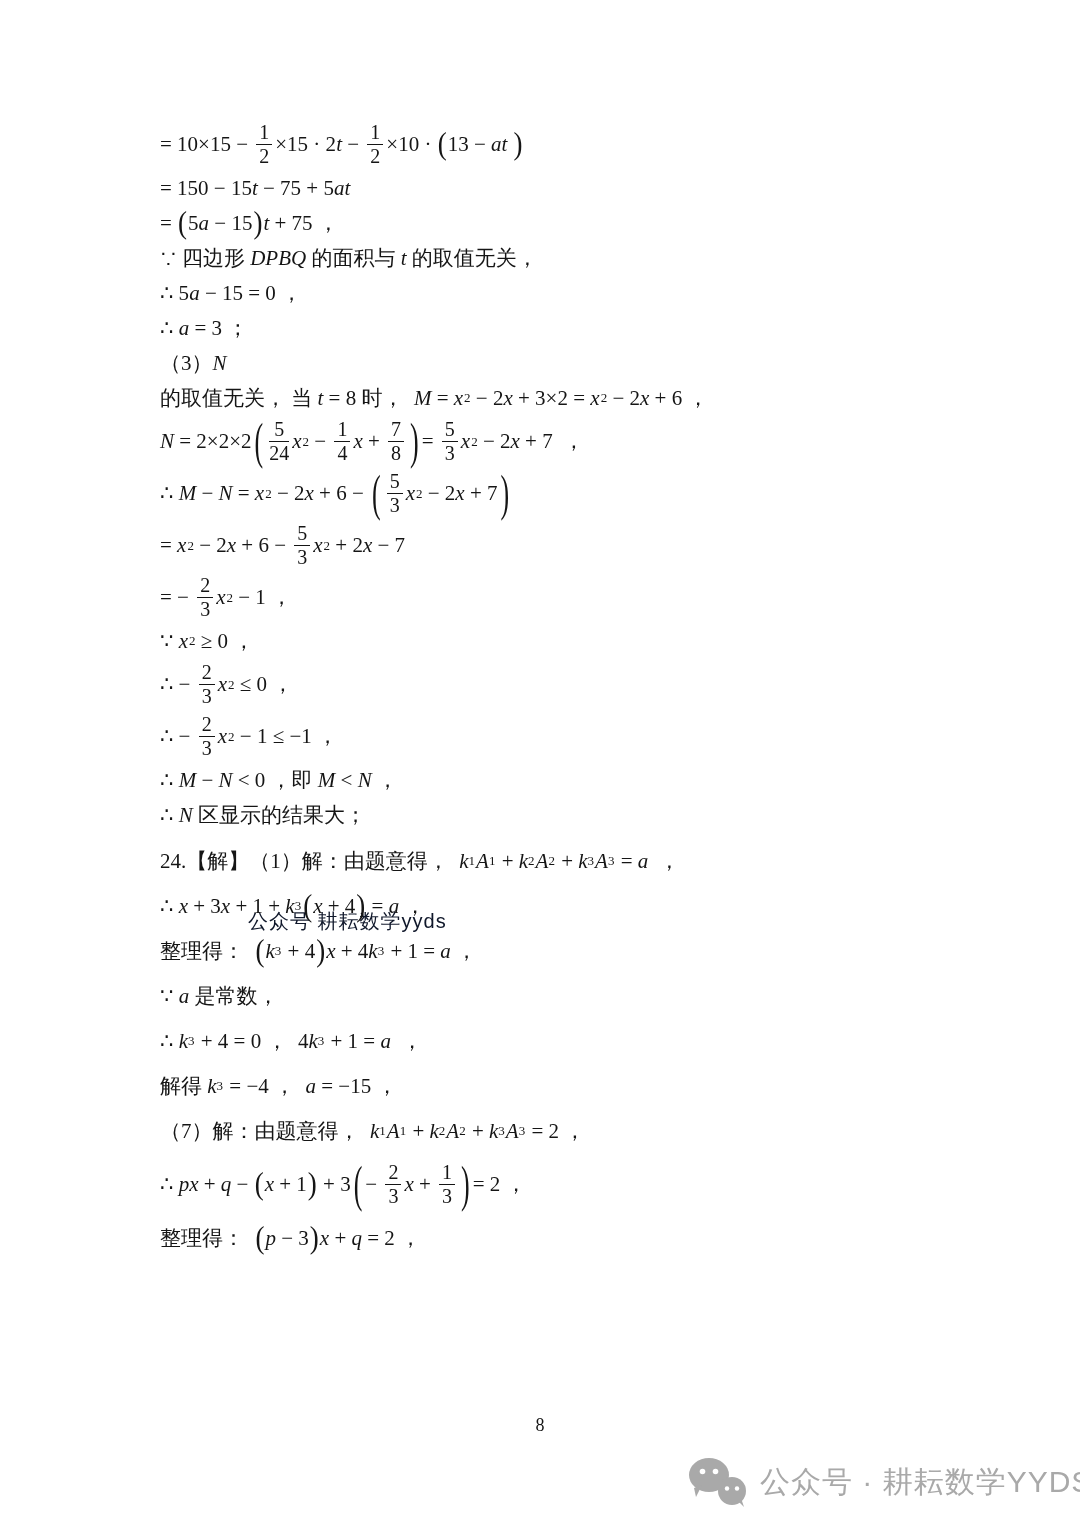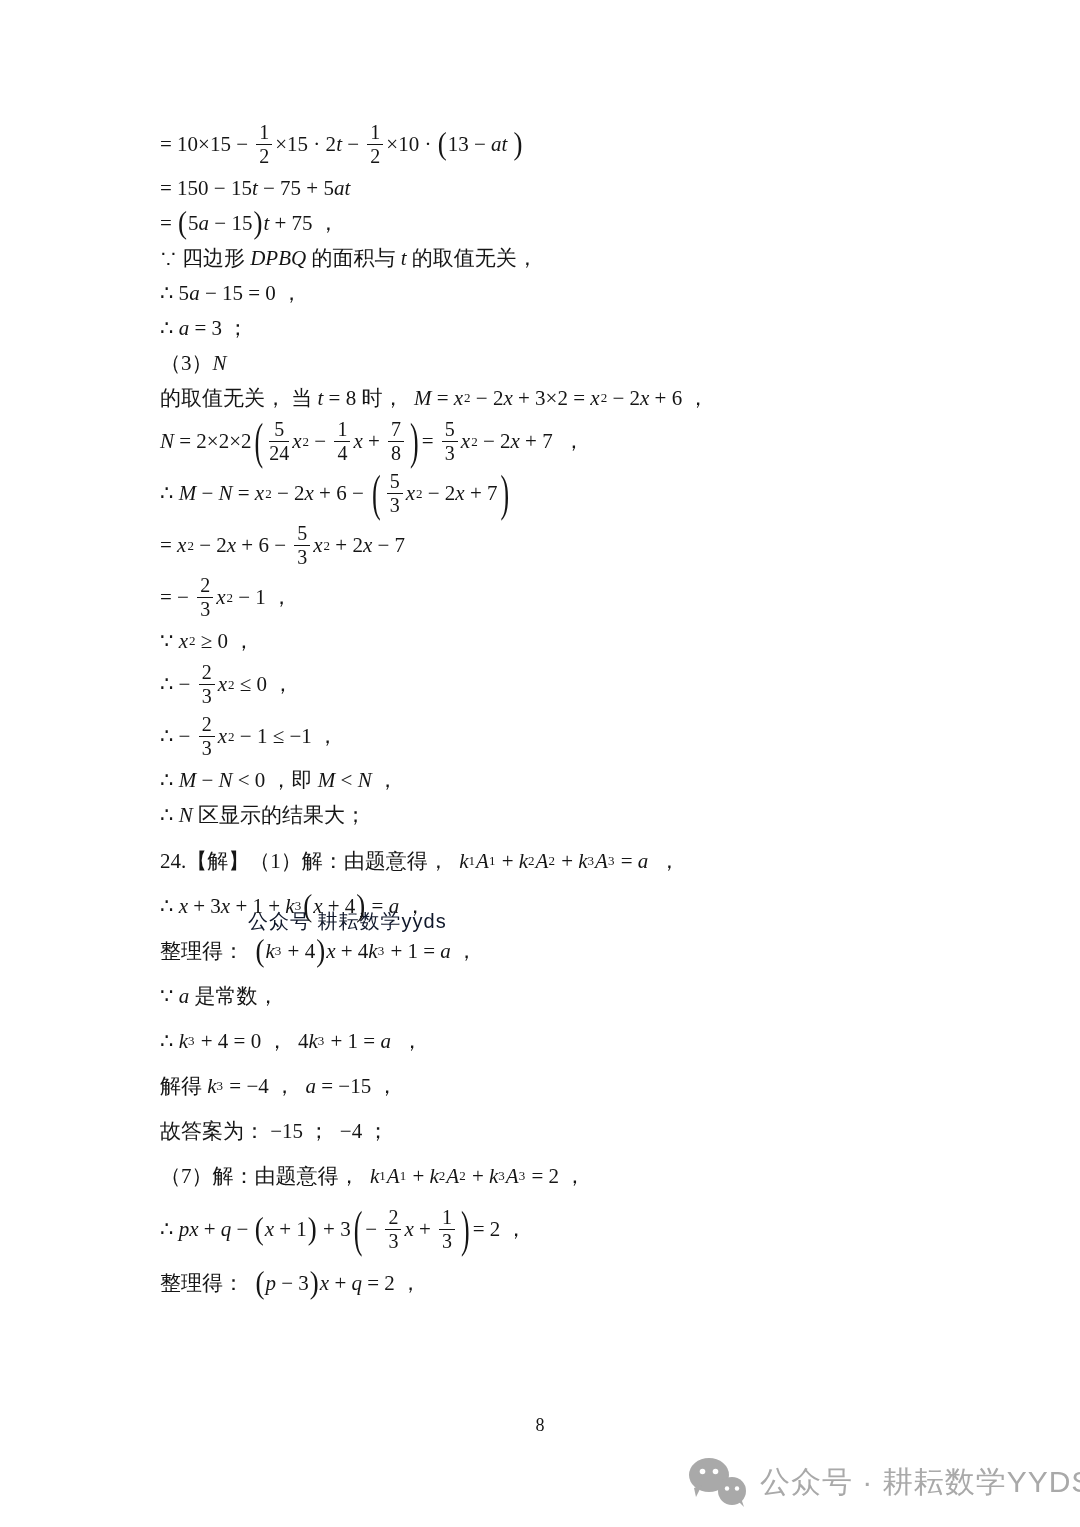--- a/index.html
+++ b/index.html
@@ -345,23 +345,20 @@
         <span class="var">a</span>
         <span class="txt">  ，</span>
       </div>
       <div class="line loose">
         <span class="txt">解得 </span>
         <span class="var">k</span>
         <sub>3</sub>
         <span class="txt"> = −4 ，  </span>
         <span class="var">a</span>
         <span class="txt"> = −15 ，</span>
-      </div>
-      <div class="line loose">
-        <span class="txt">故答案为： −15 ；  −4 ；</span>
       </div>
       <div class="line loose">
         <span class="txt">（7）解：由题意得，  </span>
         <span class="var">k</span>
         <sub>1</sub>
         <span class="var">A</span>
         <sub>1</sub>
         <span class="txt"> + </span>
         <span class="var">k</span>
         <sub>2</sub>

